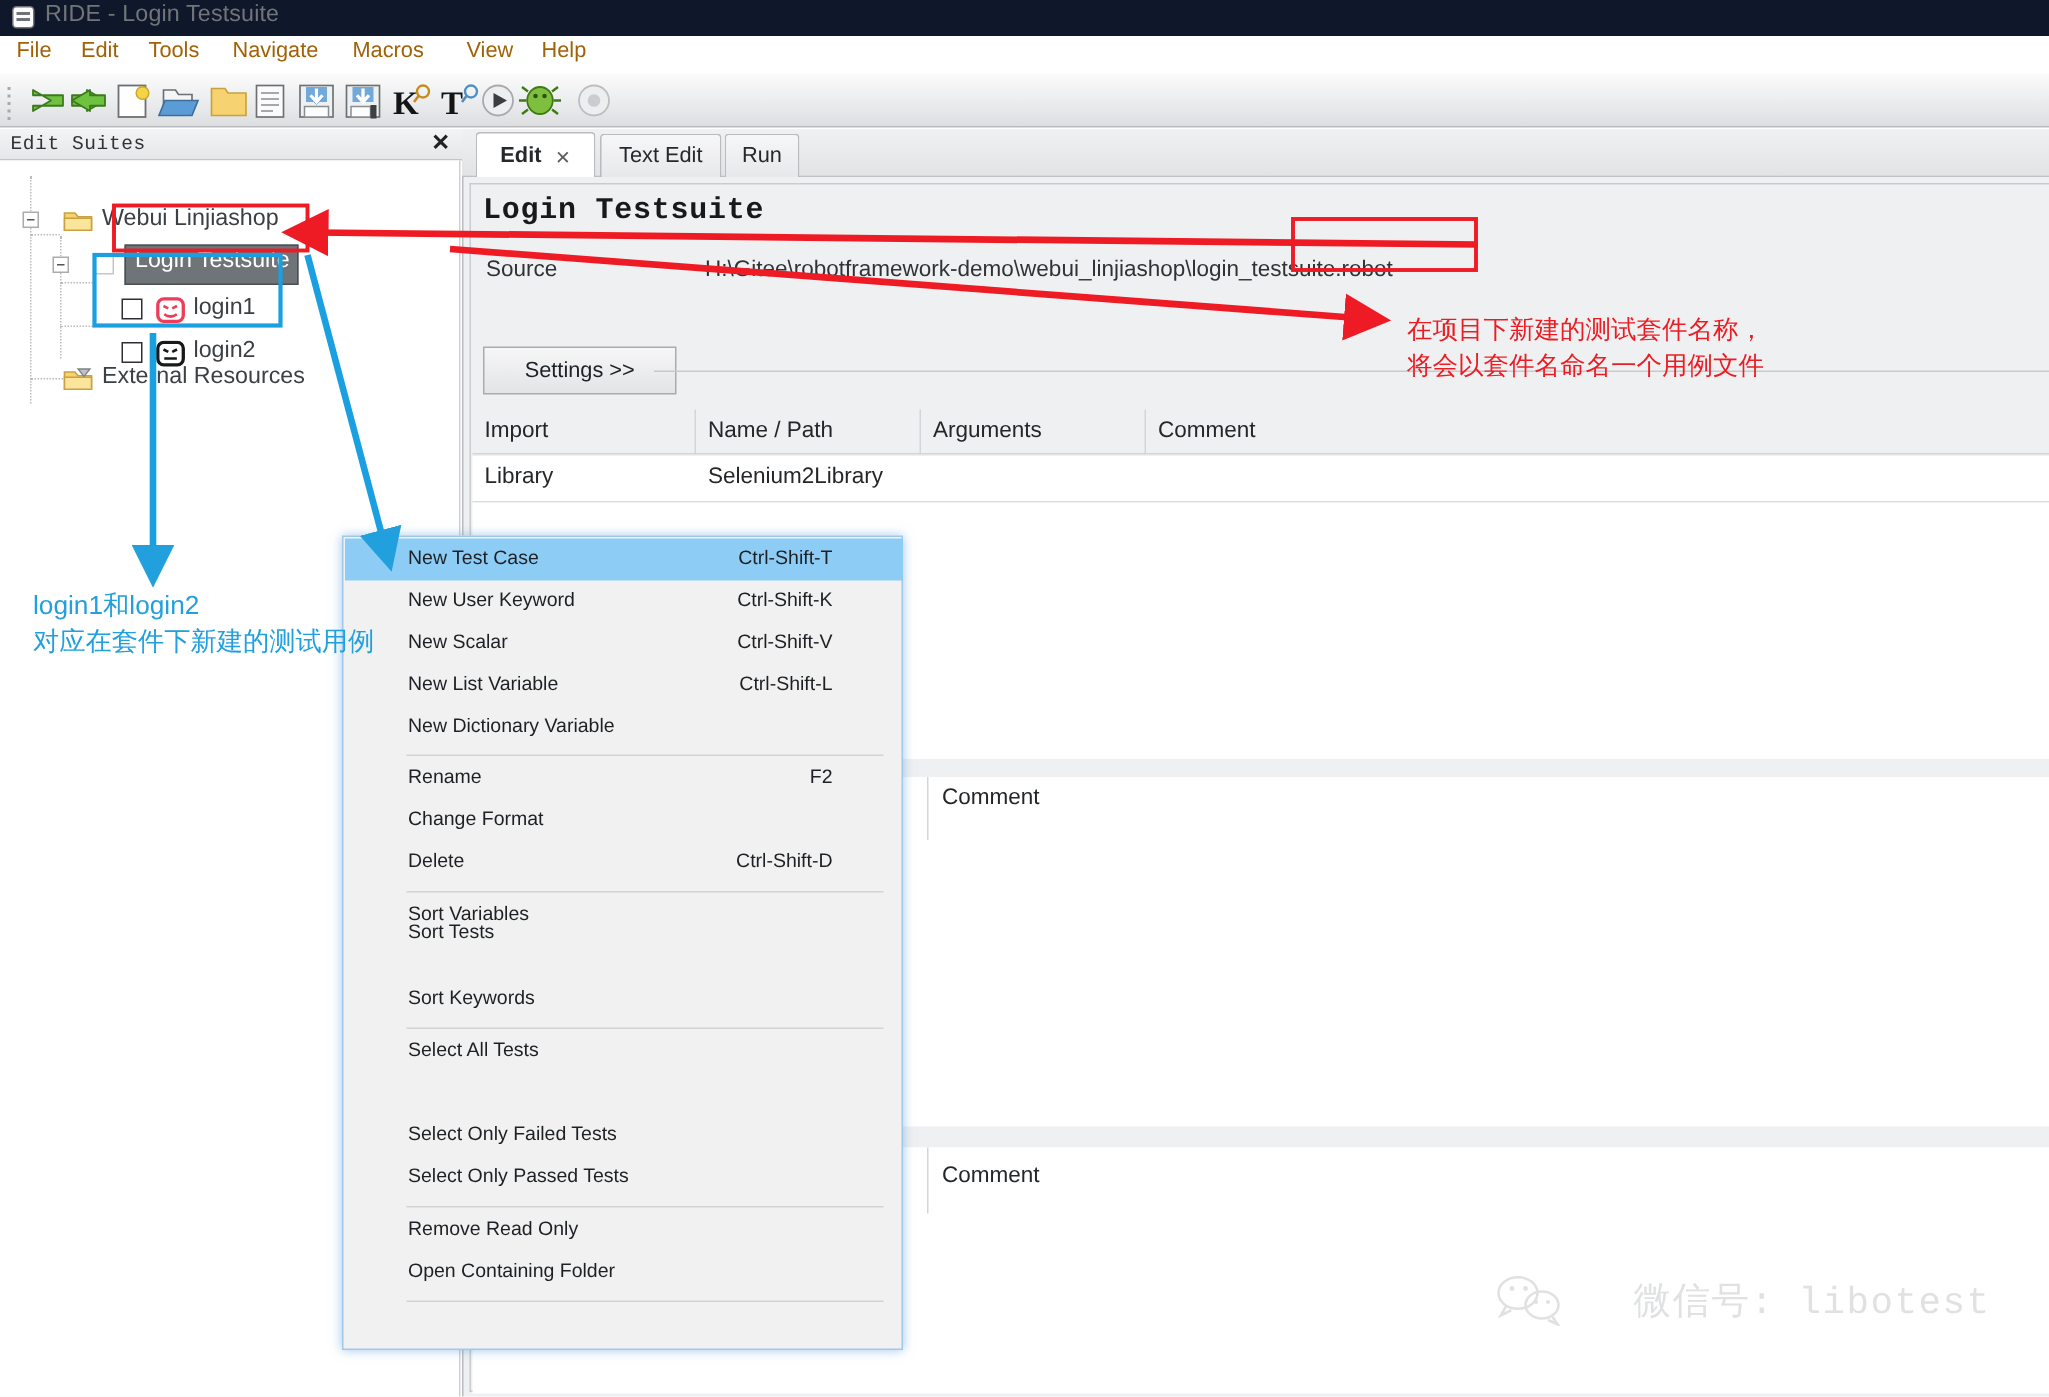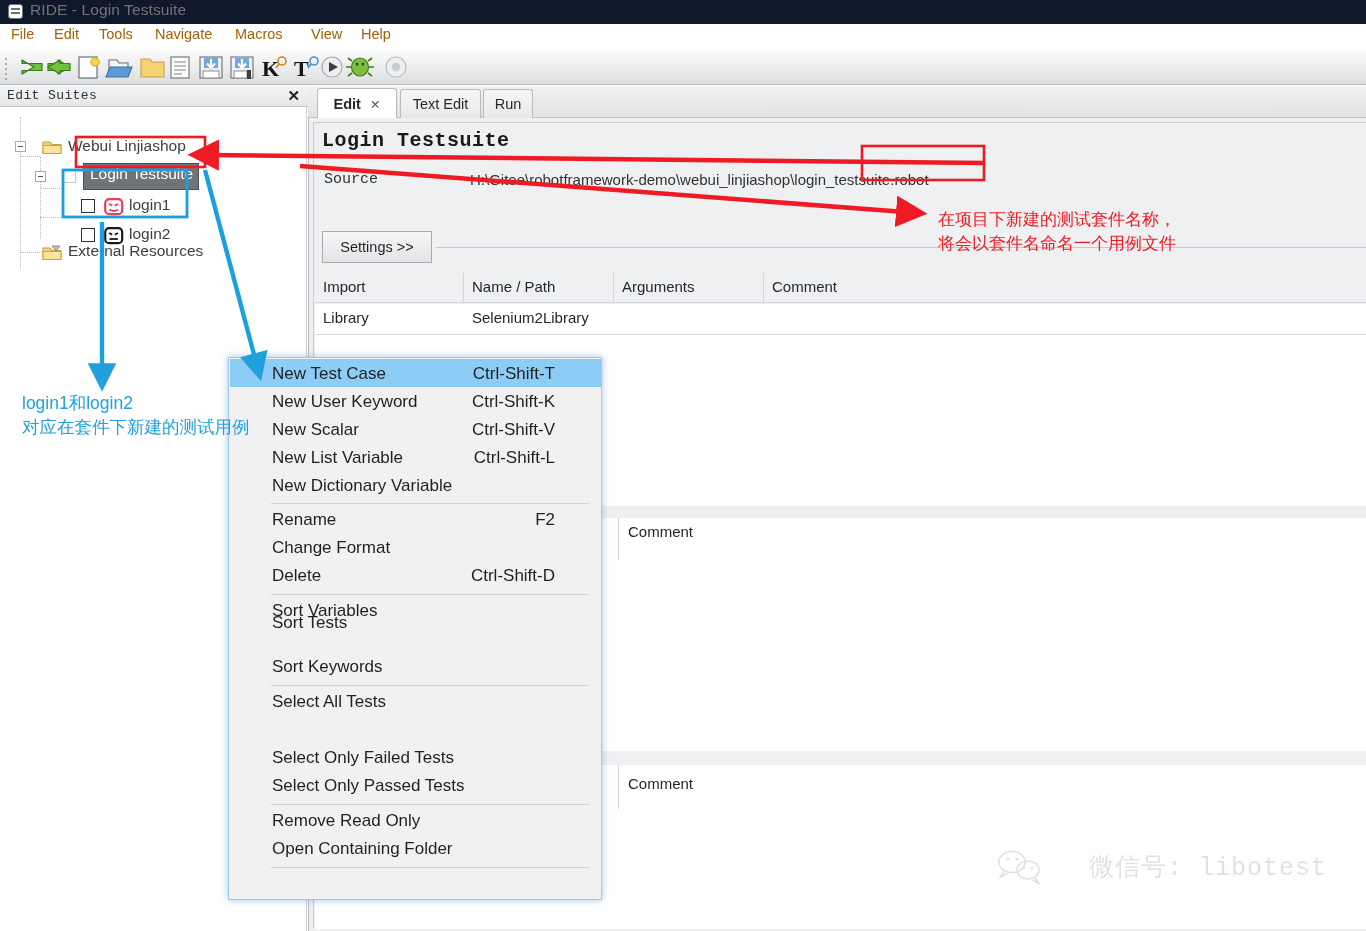--- a/index.html
+++ b/index.html
@@ -135,24 +135,24 @@
   }
   .ed-inner{
     position:absolute;left:4px;top:4px;width:1053px;height:806px;
     background:#eff0f1;border:1px solid #c9cbce;
     border-right:none;box-sizing:border-box;
   }
   .suite-title{
     position:absolute;left:8px;top:6px;font-size:20px;color:#17191b;
     font-family:"Liberation Mono", monospace;font-weight:bold;letter-spacing:.5px;
   }
-  .src-label{position:absolute;left:10px;top:48px;font-size:15px;color:#2f3336;font-family:Liberation Mono, monospace;}
+  .src-label{position:absolute;left:10px;top:48px;font-size:15px;color:#2f3336;}
   .src-value{position:absolute;left:156px;top:48px;font-size:15px;color:#2f3336;white-space:nowrap;}
   .settings-btn{
-    position:absolute;left:8px;top:108px;width:110px;height:32px;
+    position:absolute;left:8px;top:108px;width:129px;height:32px;
     background:linear-gradient(#f6f6f7,#e3e4e6);
     border:1px solid #a9abae;box-sizing:border-box;
     font-size:14.5px;color:#1e2124;
     display:flex;align-items:center;justify-content:center;cursor:default;
   }
   .settings-rule{
     position:absolute;left:122px;top:124px;width:930px;height:1px;background:#c7c9cc;
   }
   .grid-head{
     position:absolute;left:1px;top:150px;width:1051px;height:30px;
@@ -171,21 +171,21 @@
   
   .ctxmenu{
     position:absolute;left:228px;top:357px;width:374px;height:543px;
     background:#f1f1f1;border:1px solid #a0c8e8;
     box-sizing:border-box;
     box-shadow:0 0 7px rgba(80,150,220,.55);
     z-index:40;
   }
   .ctx-item{
     position:absolute;left:1px;width:372px;height:28px;
-    font-size:17px;color:#1d2024;cursor:default;
+    font-size:13px;color:#1d2024;cursor:default;
   }
   .ctx-item.hl{background:#8dcdf5;}
   .ctx-item .lbl{position:absolute;left:42px;top:5px;white-space:nowrap;}
   .ctx-item .acc{position:absolute;right:47px;top:5px;white-space:nowrap;}
   .ctx-sep{position:absolute;left:42px;width:318px;height:1px;background:#d2d3d5;}
 
   
   .ann-svg{position:absolute;left:0;top:0;width:1366px;height:931px;
     pointer-events:none;z-index:60;}
   .ann-red-text{

